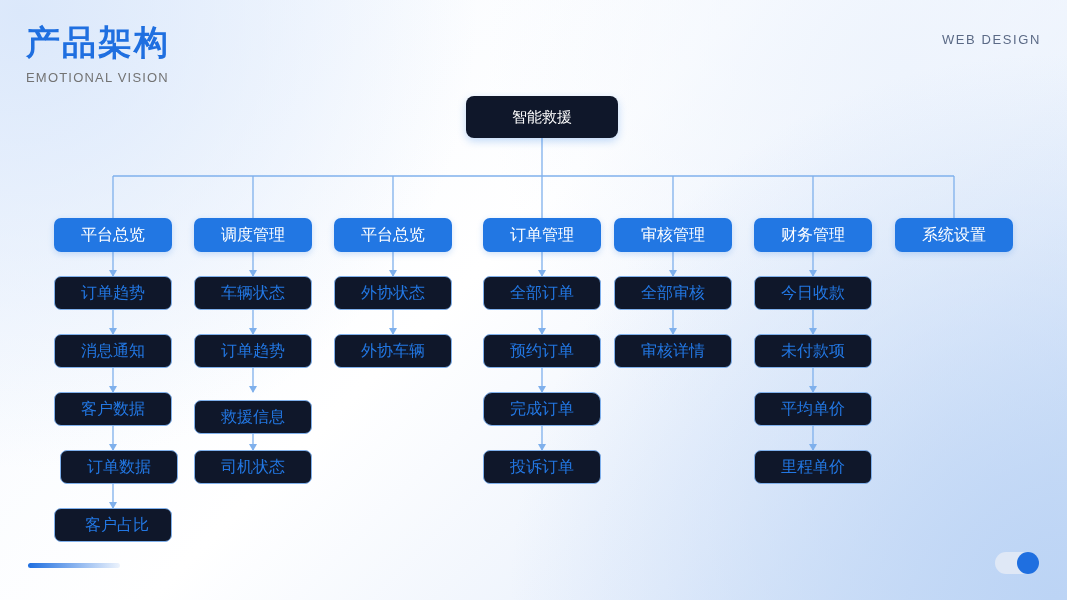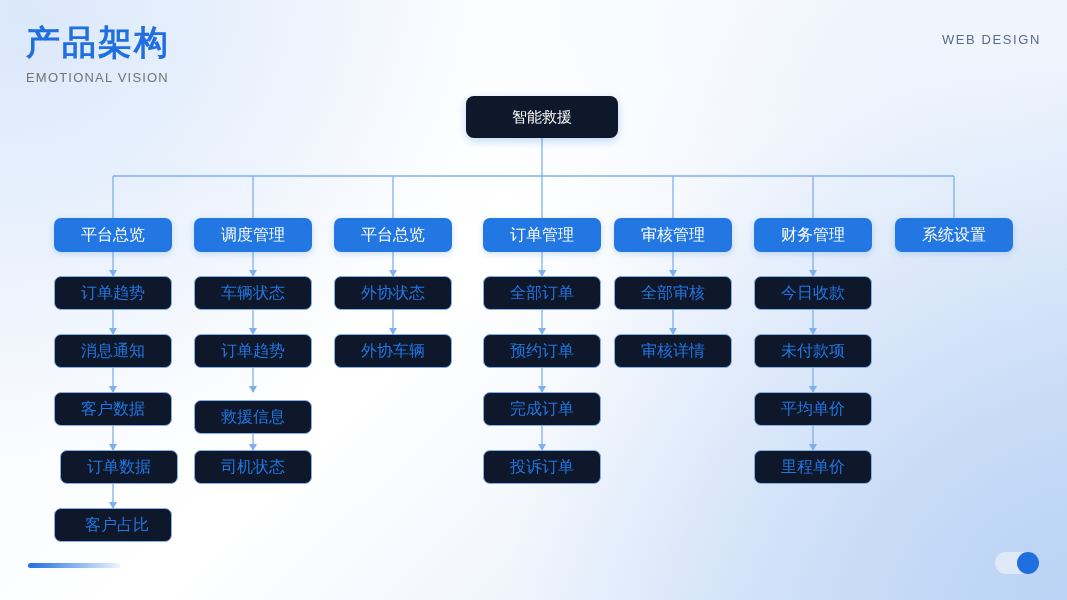--- a/index.html
+++ b/index.html
@@ -166,21 +166,21 @@
     <div class="node leaf" style="left:194px;top:392px;margin-top:8px;">救援信息</div>
     <div class="node leaf" style="left:194px;top:450px;">司机状态</div>
 
     <div class="node cat" style="left:334px;top:218px;">平台总览</div>
     <div class="node leaf" style="left:334px;top:276px;">外协状态</div>
     <div class="node leaf" style="left:334px;top:334px;">外协车辆</div>
 
     <div class="node cat" style="left:483px;top:218px;">订单管理</div>
     <div class="node leaf" style="left:483px;top:276px;">全部订单</div>
     <div class="node leaf" style="left:483px;top:334px;">预约订单</div>
-    <div class="node leaf" style="left:483px;top:392px;">完成订单</div>
+    <div class="node leaf" style="left:483px;top:392px;border-radius:9px;">完成订单</div>
     <div class="node leaf" style="left:483px;top:450px;">投诉订单</div>
 
     <div class="node cat" style="left:614px;top:218px;">审核管理</div>
     <div class="node leaf" style="left:614px;top:276px;">全部审核</div>
     <div class="node leaf" style="left:614px;top:334px;">审核详情</div>
 
     <div class="node cat" style="left:754px;top:218px;">财务管理</div>
     <div class="node leaf" style="left:754px;top:276px;">今日收款</div>
     <div class="node leaf" style="left:754px;top:334px;">未付款项</div>
     <div class="node leaf" style="left:754px;top:392px;">平均单价</div>

